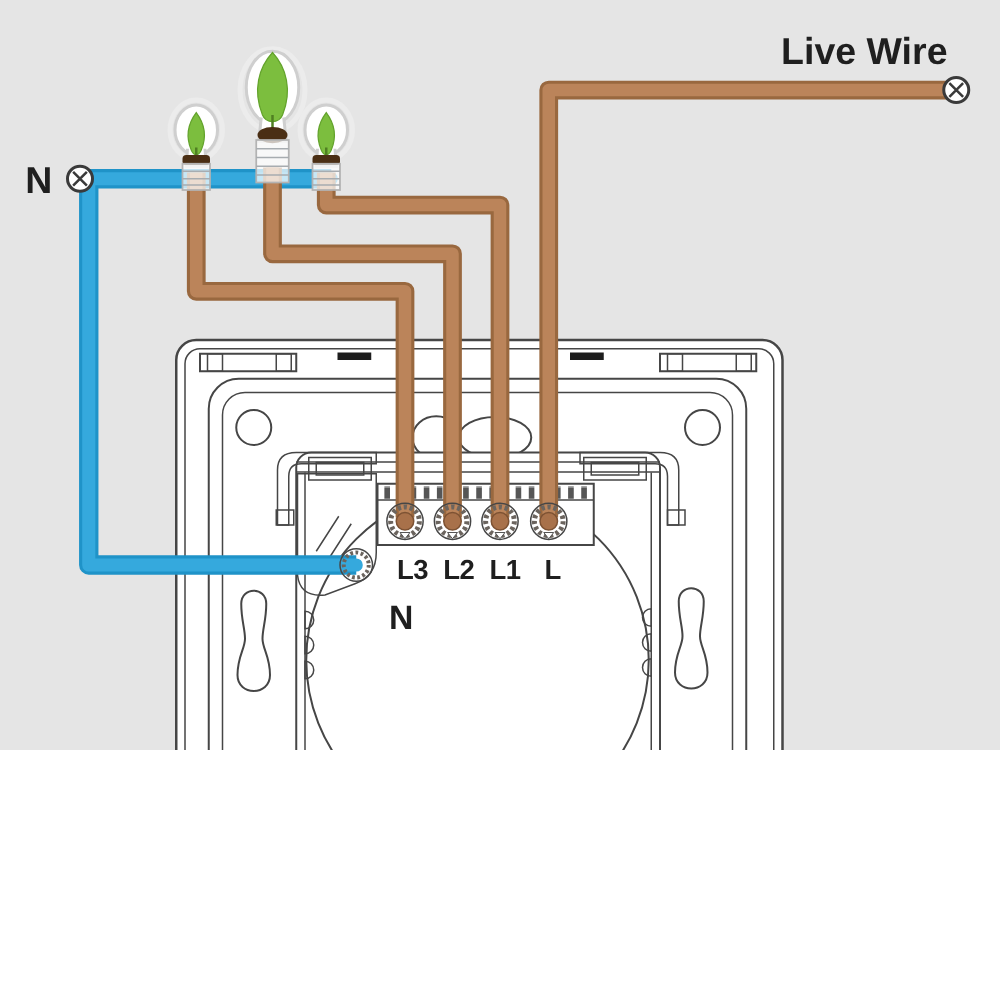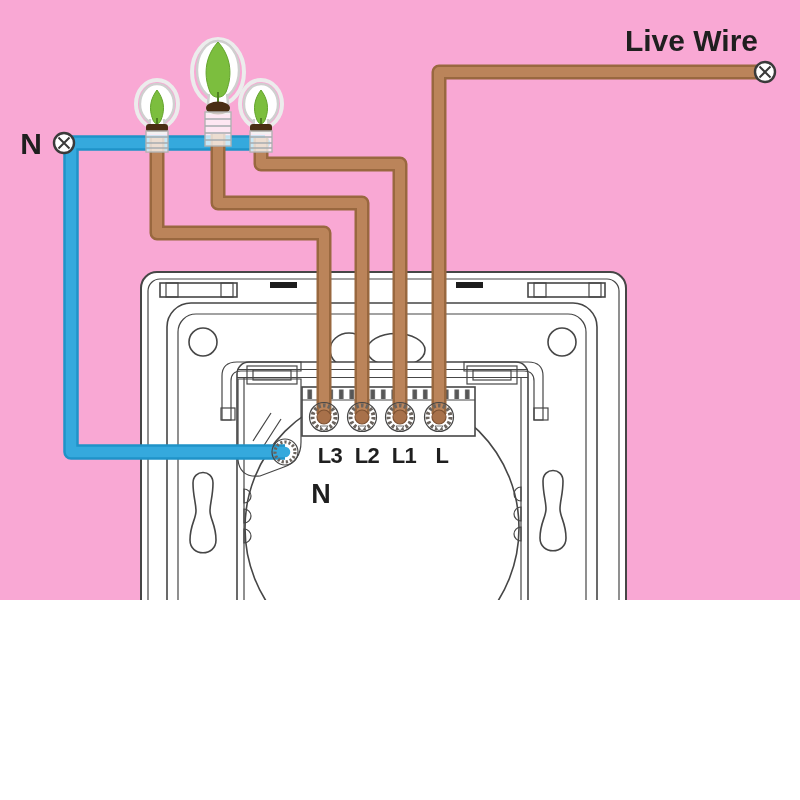--- a/index.html
+++ b/index.html
@@ -1,16 +1,16 @@
 <!DOCTYPE html>
 <html><head>
 <meta charset="utf-8">
 <style>
   html,body{margin:0;padding:0;background:#ffffff;}
-  #stage{position:relative;width:800px;height:600px;background:#f9a8d4;overflow:hidden;}
+  #stage{position:relative;width:800px;height:600px;background:#e5e5e5;overflow:hidden;}
   svg{display:block;}
   
   .s1{stroke:#464646;stroke-width:1.6;fill:#ffffff;}
   .s0{stroke:#464646;stroke-width:1.2;fill:none;}
   .sf{stroke:#464646;stroke-width:1.6;fill:none;}
   .sw2{stroke:#464646;stroke-width:2;fill:#ffffff;}
   .mark{fill:#1d1d1d;stroke:none;}
   .halo{stroke:#ececec;stroke-width:4;fill:none;}
   .glass{stroke:#cfcfcf;stroke-width:2.4;fill:#ffffff;}
   .leaf{fill:#7CBE3E;stroke:#63A32C;stroke-width:1;}

